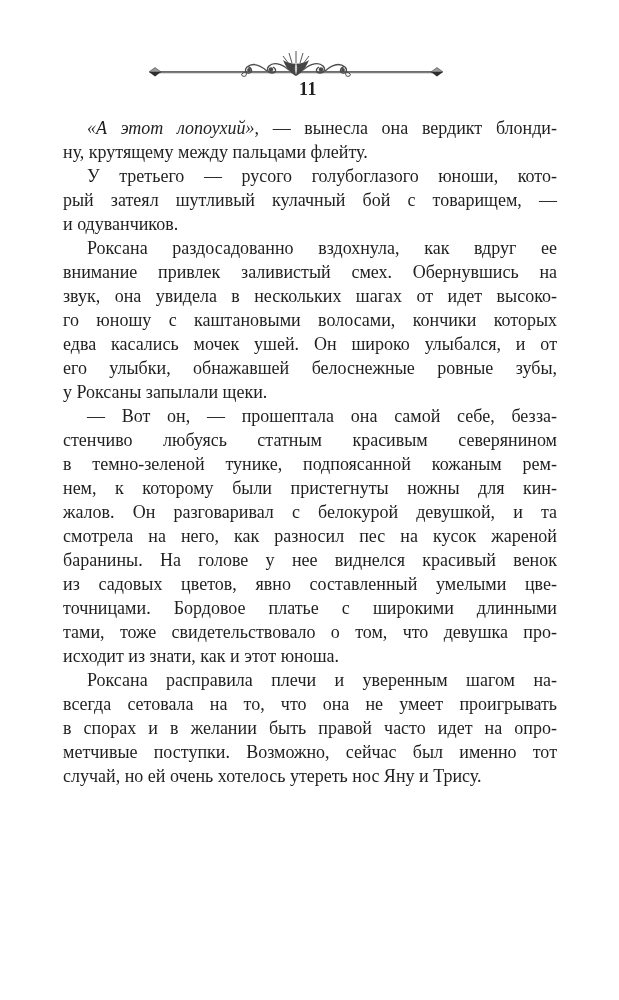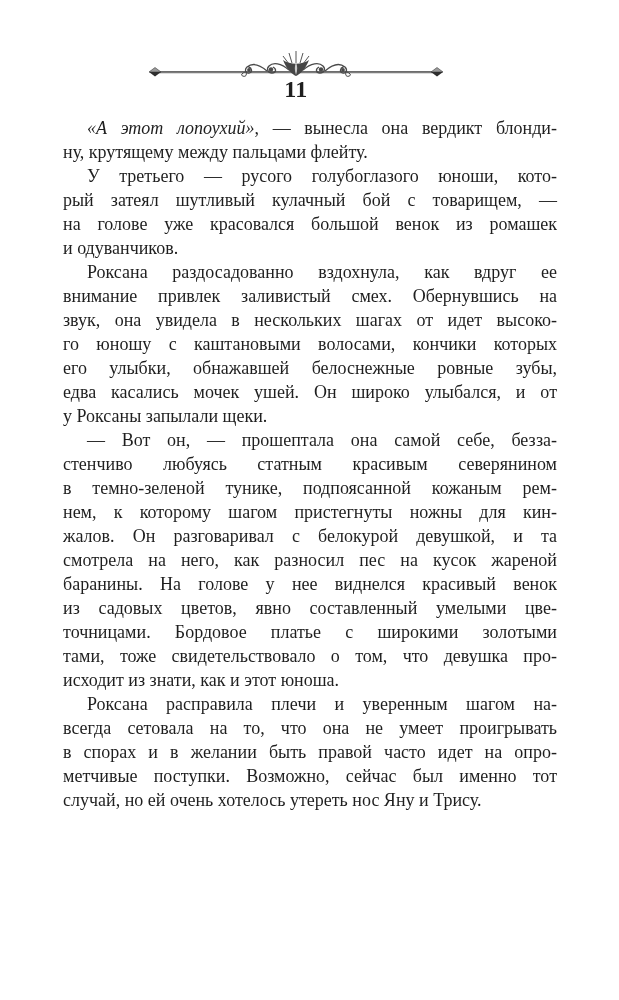--- a/index.html
+++ b/index.html
@@ -22,26 +22,26 @@
   .ornament-svg {
     position: absolute;
     left: 0;
     top: 50px;
     width: 302px;
     height: 34px;
     display: block;
   }
   .page-number {
     position: absolute;
-    left: 0;
+    left: 12px;
     top: 80px;
     width: 302px;
     text-align: center;
     font-weight: bold;
-    font-size: 24px;
+    font-size: 18px;
     line-height: 18px;
     letter-spacing: 0.5px;
   }
   .textblock {
     position: absolute;
     left: 63px;
     top: 116px;
     width: 494px;
   }
   .paragraph { margin: 0; padding: 0; }
@@ -101,42 +101,41 @@
   </div>
 
   <div class="textblock">
       <div class="paragraph">
         <div class="line first"><span class="italic">«А этот лопоухий»</span><span>, — вынесла она вердикт блонди-</span></div>
         <div class="line end">ну, крутящему между пальцами флейту.</div>
       </div>
       <div class="paragraph">
         <div class="line first">У третьего — русого голубоглазого юноши, кото-</div>
         <div class="line">рый затеял шутливый кулачный бой с товарищем, —</div>
-        <div class="line">на голове уже красовался большой венок из ромашек</div>
         <div class="line end">и одуванчиков.</div>
       </div>
       <div class="paragraph">
         <div class="line first">Роксана раздосадованно вздохнула, как вдруг ее</div>
         <div class="line">внимание привлек заливистый смех. Обернувшись на</div>
         <div class="line">звук, она увидела в нескольких шагах от идет высоко-</div>
         <div class="line">го юношу с каштановыми волосами, кончики которых</div>
+        <div class="line">едва касались мочек ушей. Он широко улыбался, и от</div>
         <div class="line">его улыбки, обнажавшей белоснежные ровные зубы,</div>
-        <div class="line">едва касались мочек ушей. Он широко улыбался, и от</div>
         <div class="line end">у Роксаны запылали щеки.</div>
       </div>
       <div class="paragraph">
         <div class="line first">— Вот он, — прошептала она самой себе, безза-</div>
         <div class="line">стенчиво любуясь статным красивым северянином</div>
         <div class="line">в темно-зеленой тунике, подпоясанной кожаным рем-</div>
-        <div class="line">нем, к которому шагом пристегнуты ножны для кин-</div>
+        <div class="line">нем, к которому были пристегнуты ножны для кин-</div>
         <div class="line">жалов. Он разговаривал с белокурой девушкой, и та</div>
         <div class="line">смотрела на него, как разносил пес на кусок жареной</div>
         <div class="line">баранины. На голове у нее виднелся красивый венок</div>
         <div class="line">из садовых цветов, явно составленный умелыми цве-</div>
-        <div class="line">точницами. Бордовое платье с широкими золотыми</div>
+        <div class="line">точницами. Бордовое платье с широкими длинными</div>
         <div class="line">тами, тоже свидетельствовало о том, что девушка про-</div>
         <div class="line end">исходит из знати, как и этот юноша.</div>
       </div>
       <div class="paragraph">
         <div class="line first">Роксана расправила плечи и уверенным шагом на-</div>
         <div class="line">всегда сетовала на то, что она не умеет проигрывать</div>
         <div class="line">в спорах и в желании быть правой часто идет на опро-</div>
         <div class="line">метчивые поступки. Возможно, сейчас был именно тот</div>
         <div class="line end">случай, но ей очень хотелось утереть нос Яну и Трису.</div>
       </div>

